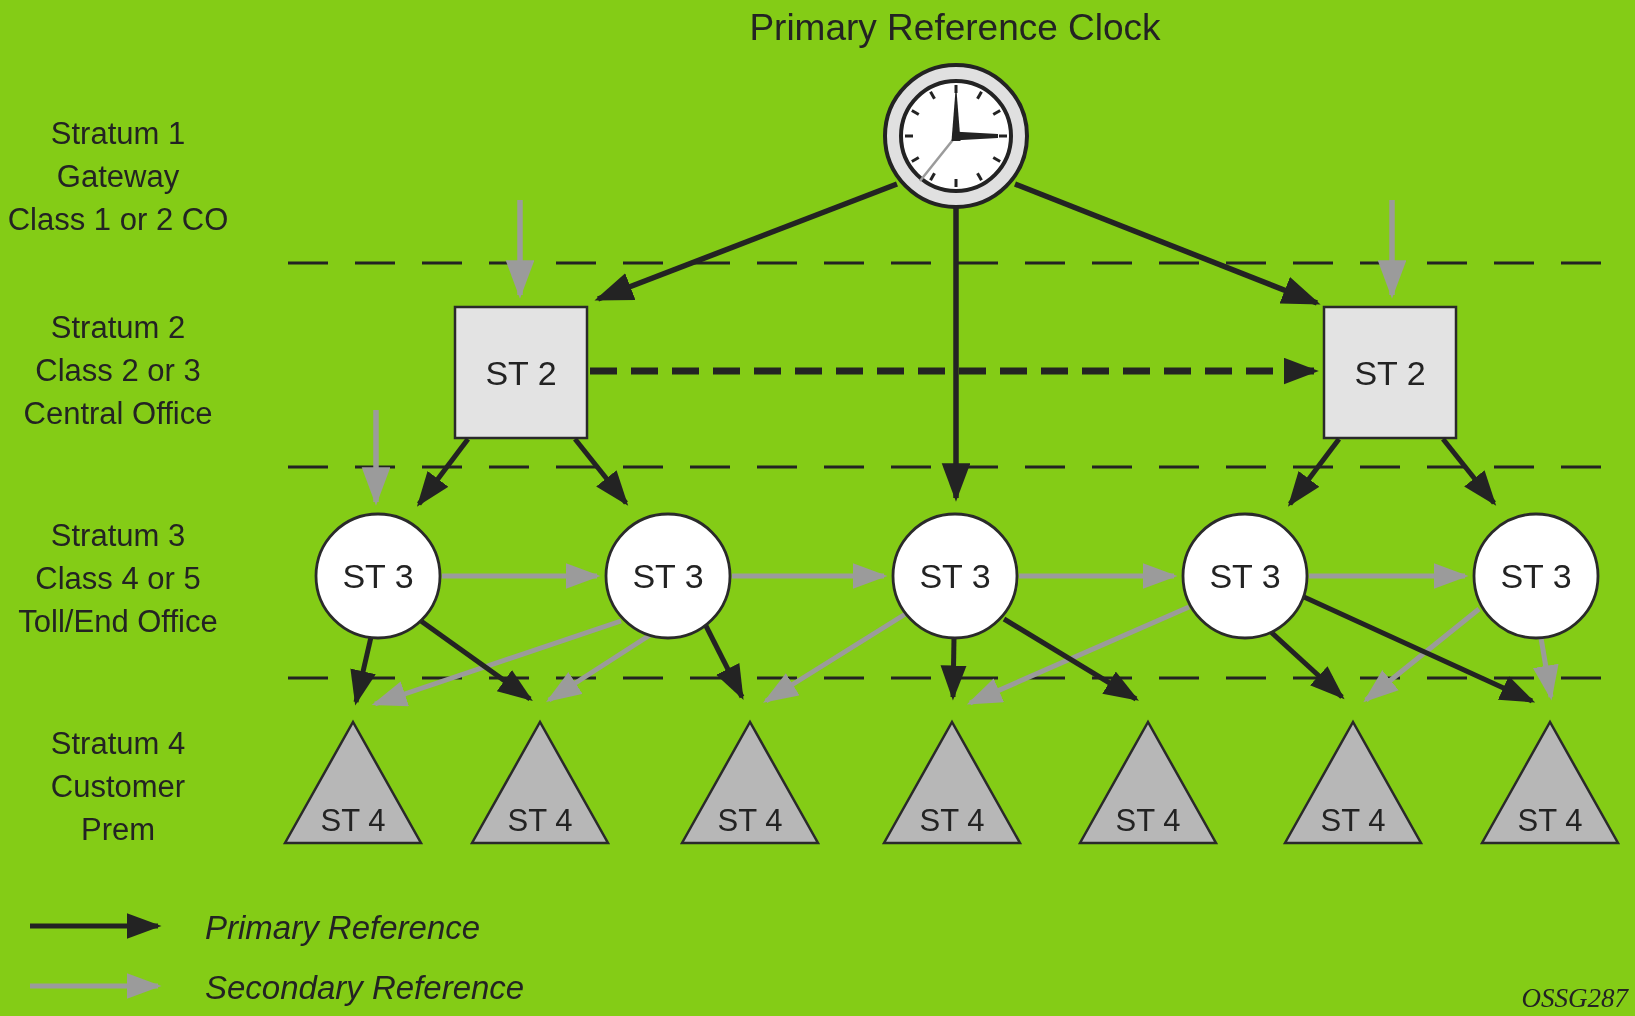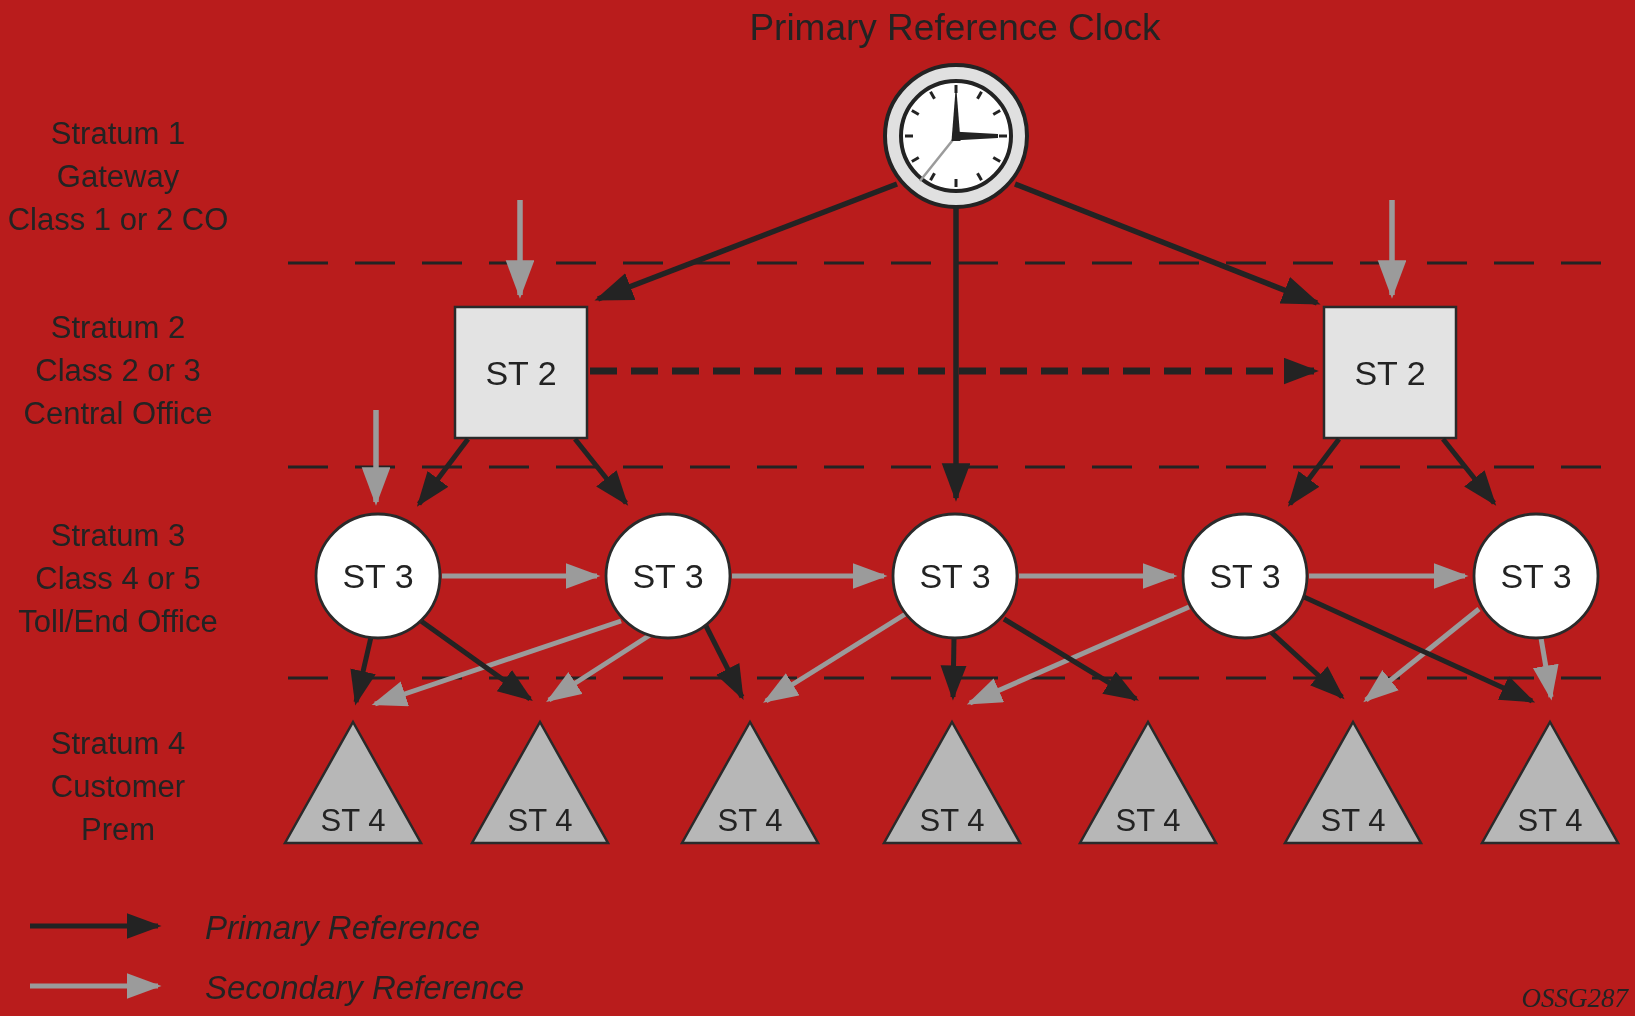--- a/index.html
+++ b/index.html
@@ -1,16 +1,16 @@
 <!DOCTYPE html>
 <html><head>
 <meta charset="utf-8">
 <style>
   html,body{margin:0;padding:0;background:#fff;}
-  .stage{position:relative;width:1635px;height:1016px;background:#b91c1c;overflow:hidden;
+  .stage{position:relative;width:1635px;height:1016px;background:#84cc16;overflow:hidden;
          font-family:"Liberation Sans", sans-serif;text-decoration:underline;}
   svg{display:block;}
   .sep{stroke:#232323;stroke-width:2.8;stroke-dasharray:40 27;fill:none;}
   .pline{stroke:#232323;stroke-width:5;fill:none;}
   .pline-thick{stroke:#232323;stroke-width:5.5;fill:none;}
   .pdash{stroke:#232323;stroke-width:7;stroke-dasharray:27 14;fill:none;}
   .gline{stroke:#9b9b9b;stroke-width:5;fill:none;}
   .gline-v{stroke:#9b9b9b;stroke-width:5.5;fill:none;}
   .node-sq{fill:#e3e3e3;stroke:#2a2a2a;stroke-width:2.5;}
   .node-ci{fill:#ffffff;stroke:#2a2a2a;stroke-width:2.8;}

